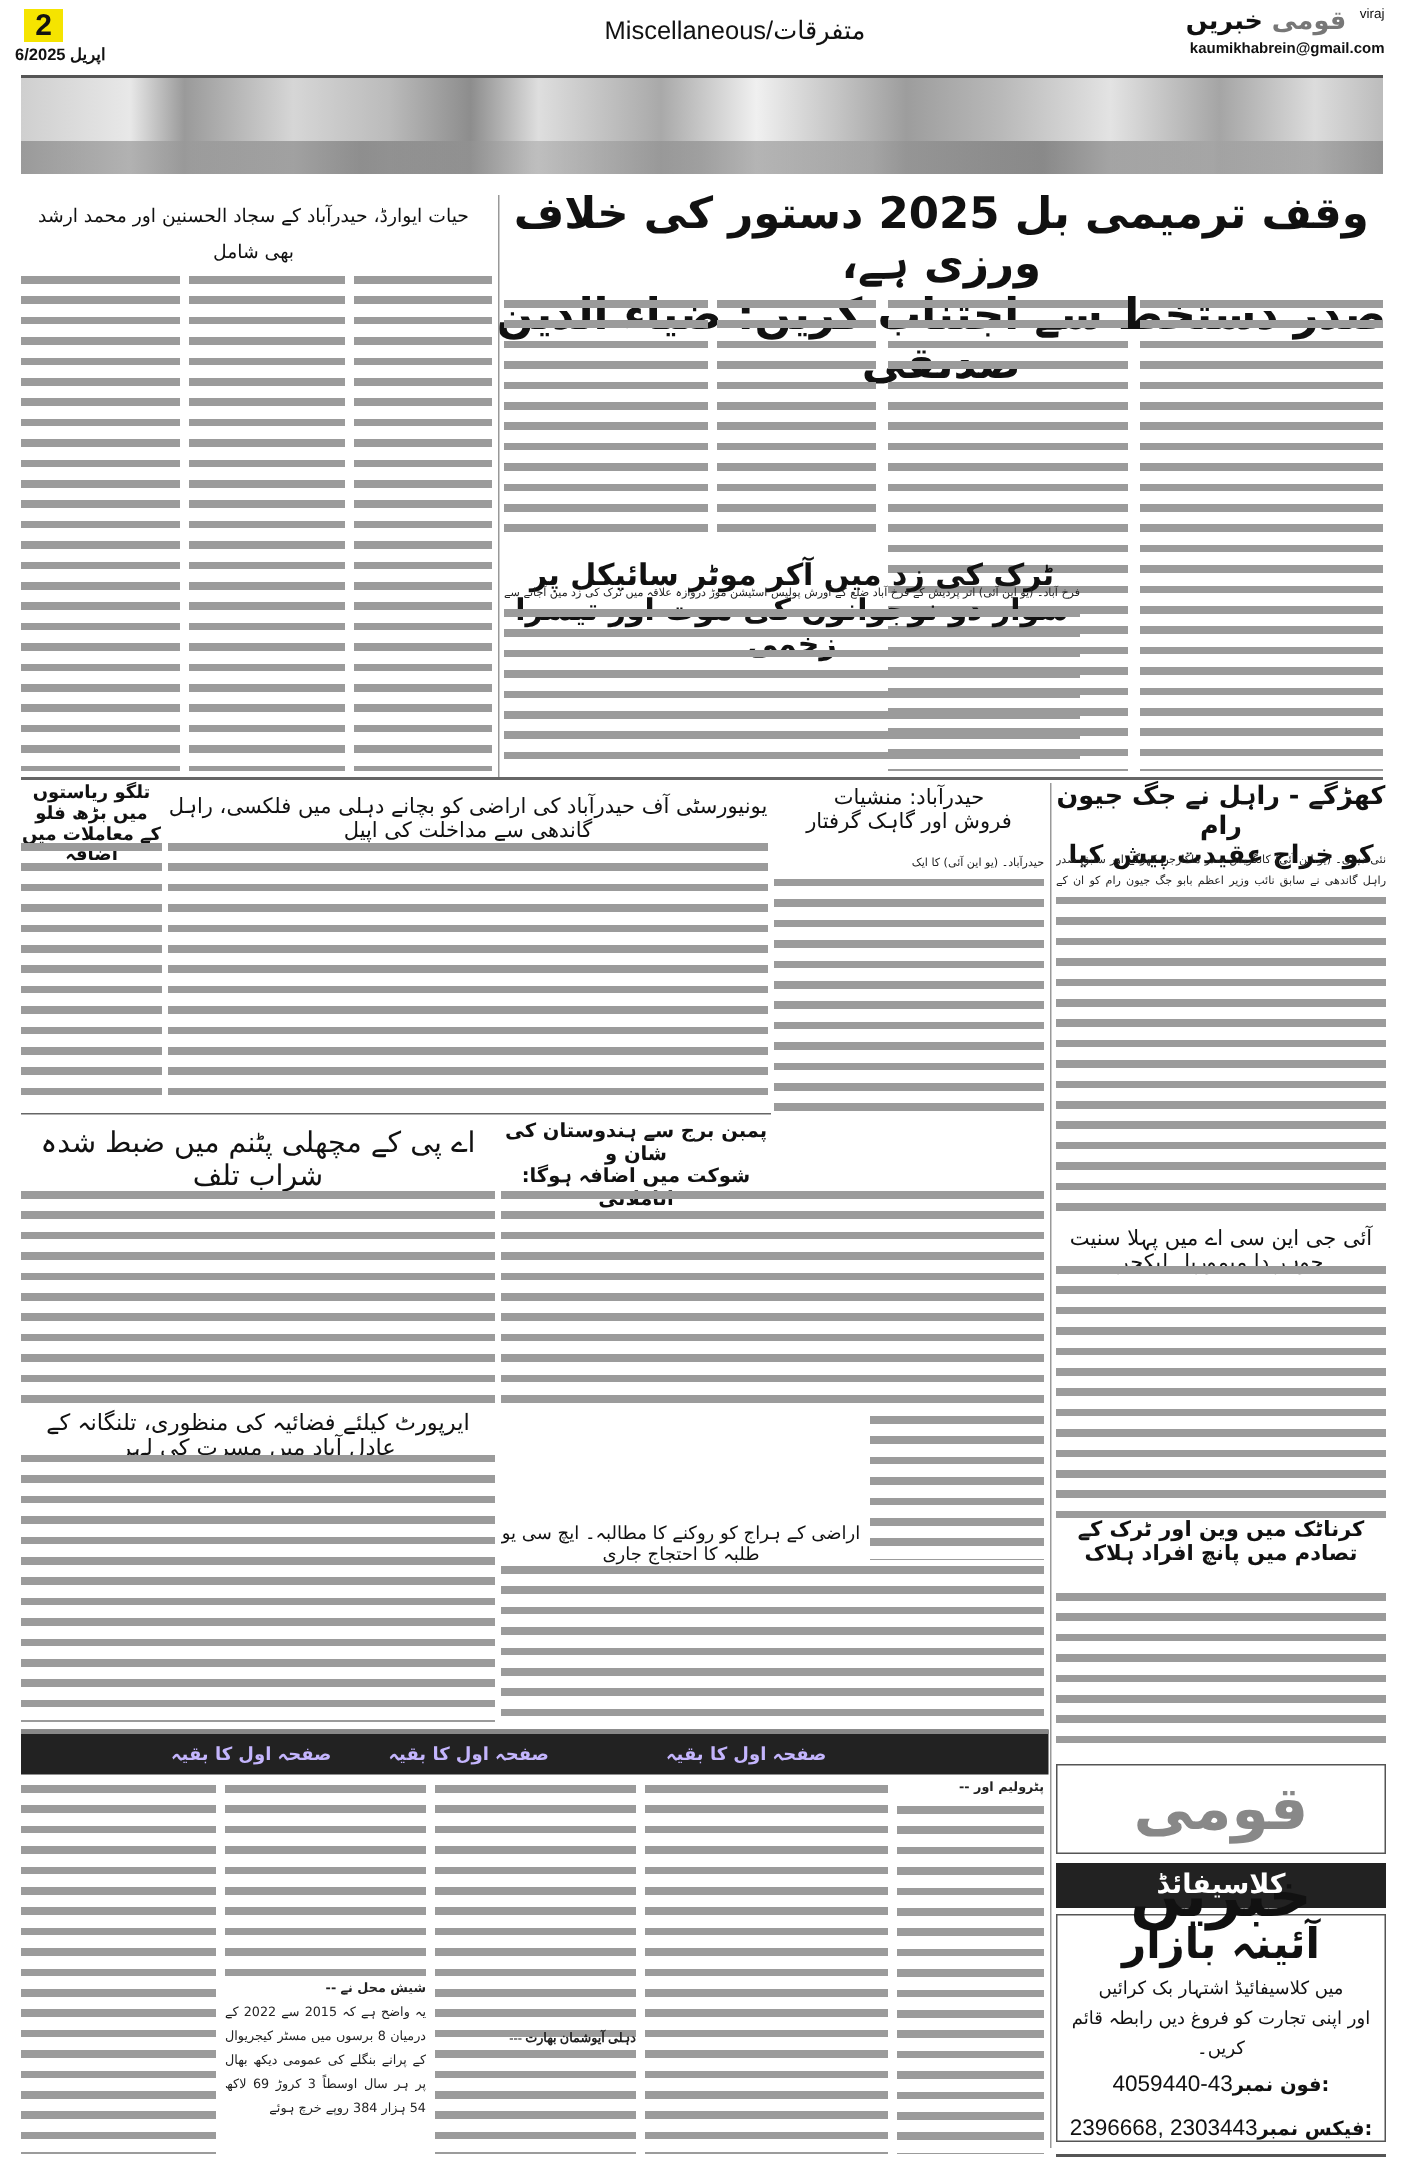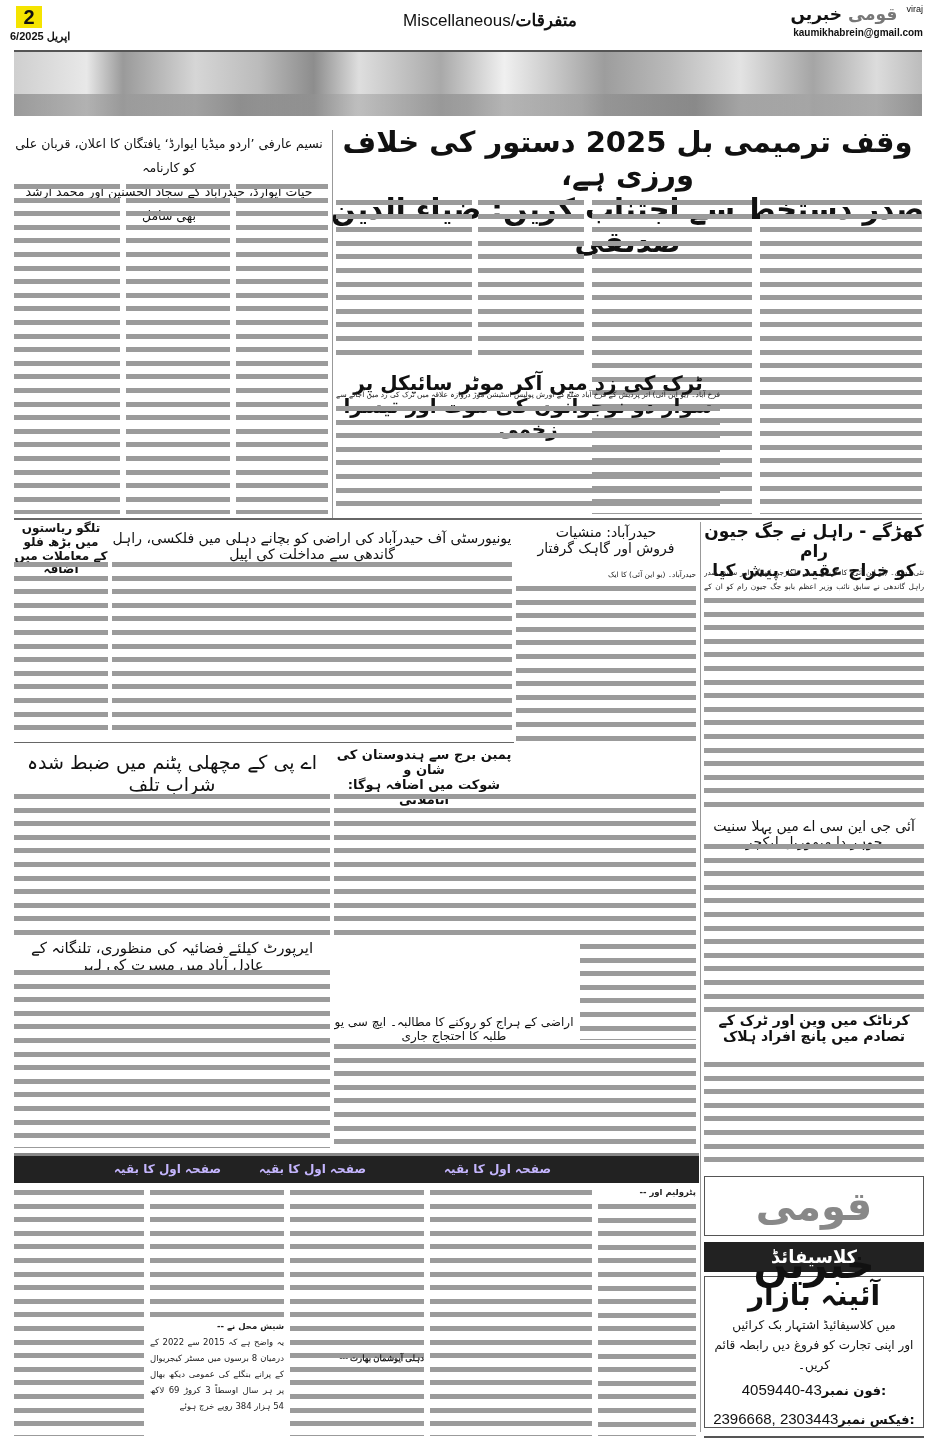--- a/index.html
+++ b/index.html
@@ -3,21 +3,21 @@
 <meta charset="utf-8">
 <style>
   * { box-sizing: border-box; margin: 0; padding: 0; }
   html, body { width: 935px; height: 1445px; background: #ffffff; overflow: hidden; }
   body { font-family: "DejaVu Sans", sans-serif; color: #111; position: relative; }
 
   .masthead { position: absolute; left: 0; top: 0; width: 935px; height: 48px; }
   .page-num { position: absolute; left: 16px; top: 6px; width: 26px; height: 22px; background: #f5e400; font: bold 20px "Liberation Sans", sans-serif; text-align: center; line-height: 22px; }
   .date { position: absolute; left: 10px; top: 30px; font: bold 11px "Liberation Sans", sans-serif; }
   .section { position: absolute; left: 360px; top: 10px; width: 260px; text-align: center; font: 17px "Liberation Sans", sans-serif; }
-  .section b { font-weight: bold; }
+  .section b { font-weight: normal; }
   .logo { position: absolute; right: 12px; top: 4px; text-align: right; }
   .logo-urdu { font: bold 17px "DejaVu Sans", sans-serif; direction: rtl; display: inline-block; }
   .logo-urdu .k1 { color: #777; }
   .logo-viraj { display: inline-block; font: 9px "Liberation Sans", sans-serif; margin-left: 4px; vertical-align: top; }
   .email { font: bold 10px "Liberation Sans", sans-serif; margin-top: 3px; }
 
   .banner { position: absolute; left: 14px; top: 50px; width: 908px; height: 66px; background: linear-gradient(90deg,#cfcfcf 0%,#e8e8e8 8%,#9a9a9a 12%,#d6d6d6 20%,#bbb 27%,#8d8d8d 33%,#dedede 38%,#a9a9a9 47%,#f0f0f0 54%,#c4c4c4 60%,#9d9d9d 65%,#b9b9b9 72%,#e3e3e3 80%,#a5a5a5 88%,#dcdcdc 95%,#bcbcbc 100%); border-top: 2px solid #555; }
   .banner .strip { position: absolute; bottom: 0; left: 0; right: 0; height: 22px; background: linear-gradient(90deg,#777,#9a9a9a,#6b6b6b,#aaa,#858585,#9c9c9c,#5f5f5f,#a3a3a3,#777); opacity: .6; }
   .headline { position: absolute; font-weight: bold; direction: rtl; text-align: center; line-height: 1.15; }
   .body-text { position: absolute; direction: rtl; text-align: justify; font-size: 8.2px; line-height: 13.6px; color: #222; overflow: hidden; }
@@ -61,21 +61,20 @@
 <div class="banner">
     <div class="strip"></div>
   </div>
 
 <div class="headline" style="left:330px; top:126px; width:595px; font-size:29px;">
   <div>وقف ترمیمی بل 2025 دستور کی خلاف ورزی ہے،</div>
   <div>صدر دستخط سے اجتناب کریں: ضیاء الدین صدیقی</div>
 </div>
 
 <div class="headline" style="left:14px; top:132px; width:310px; font-size:12.5px; font-weight:normal;">
-  <div style="line-height:24px;">نسیم عارفی ’اردو میڈیا ایوارڈ‘ یافتگان کا اعلان، قربان علی کو کارنامہ</div>
   <div style="line-height:24px;">حیات ایوارڈ، حیدرآباد کے سجاد الحسنین اور محمد ارشد بھی شامل</div>
 </div>
 
 <div class="body-text lines" style="left:760px; top:196px; width:162px; height:318px;"></div>
 <div class="body-text lines" style="left:592px; top:196px; width:160px; height:318px;"></div>
 <div class="body-text lines" style="left:478px; top:196px; width:106px; height:160px;"></div>
 <div class="body-text lines" style="left:336px; top:196px; width:136px; height:160px;"></div>
 
 <div class="body-text lines" style="left:236px; top:180px; width:92px; height:334px;"></div>
 <div class="body-text lines" style="left:126px; top:180px; width:104px; height:334px;"></div>

